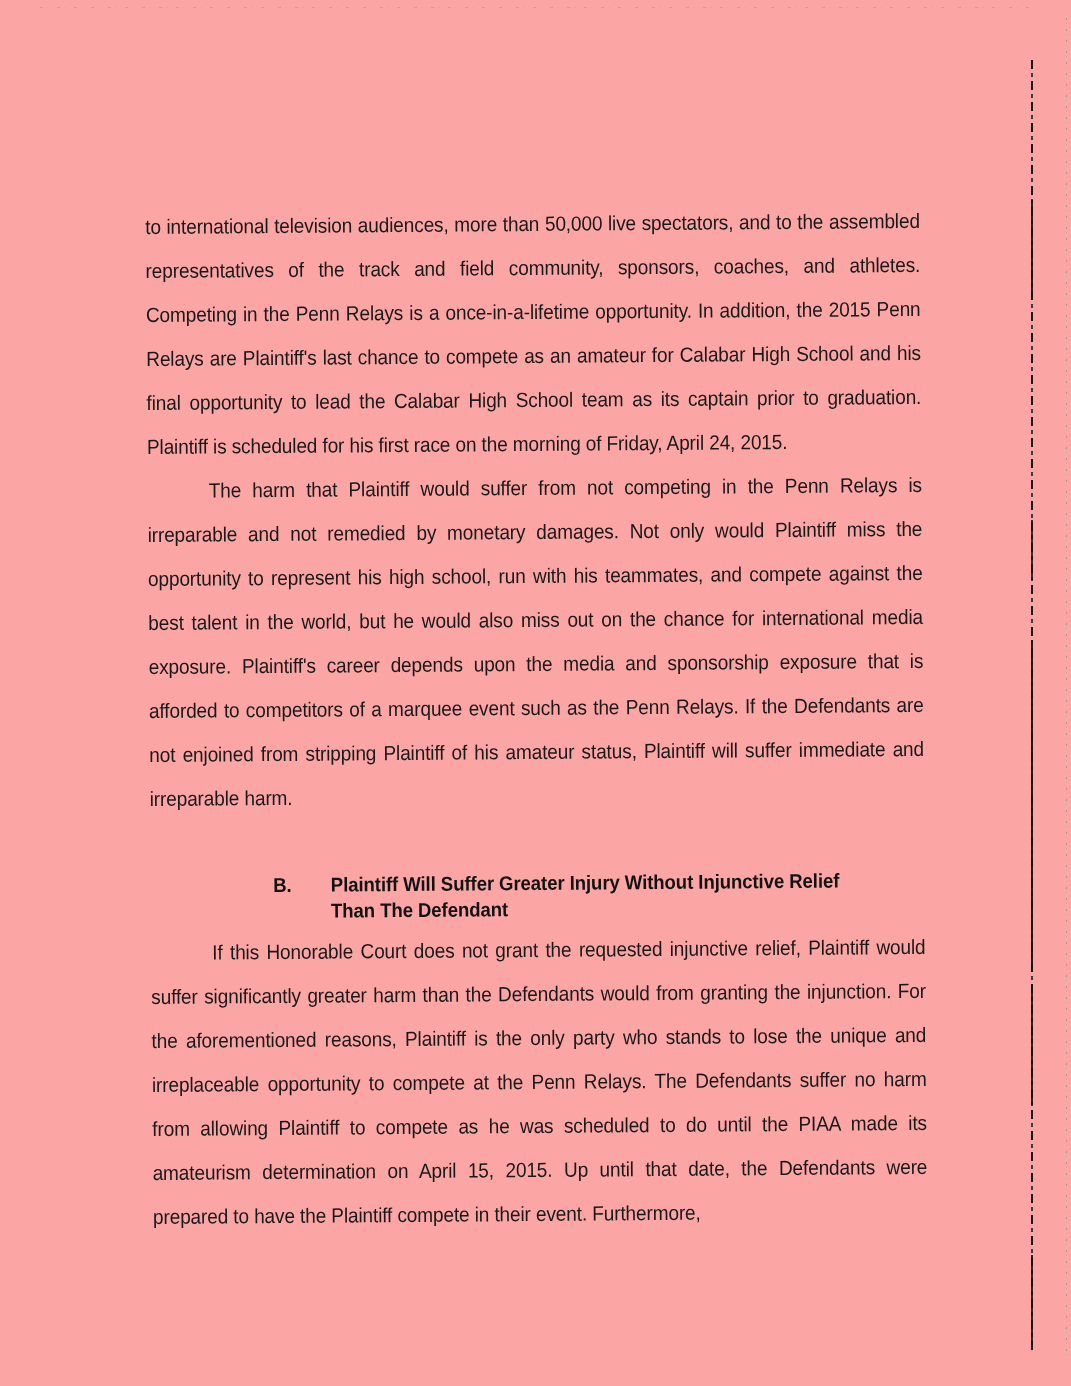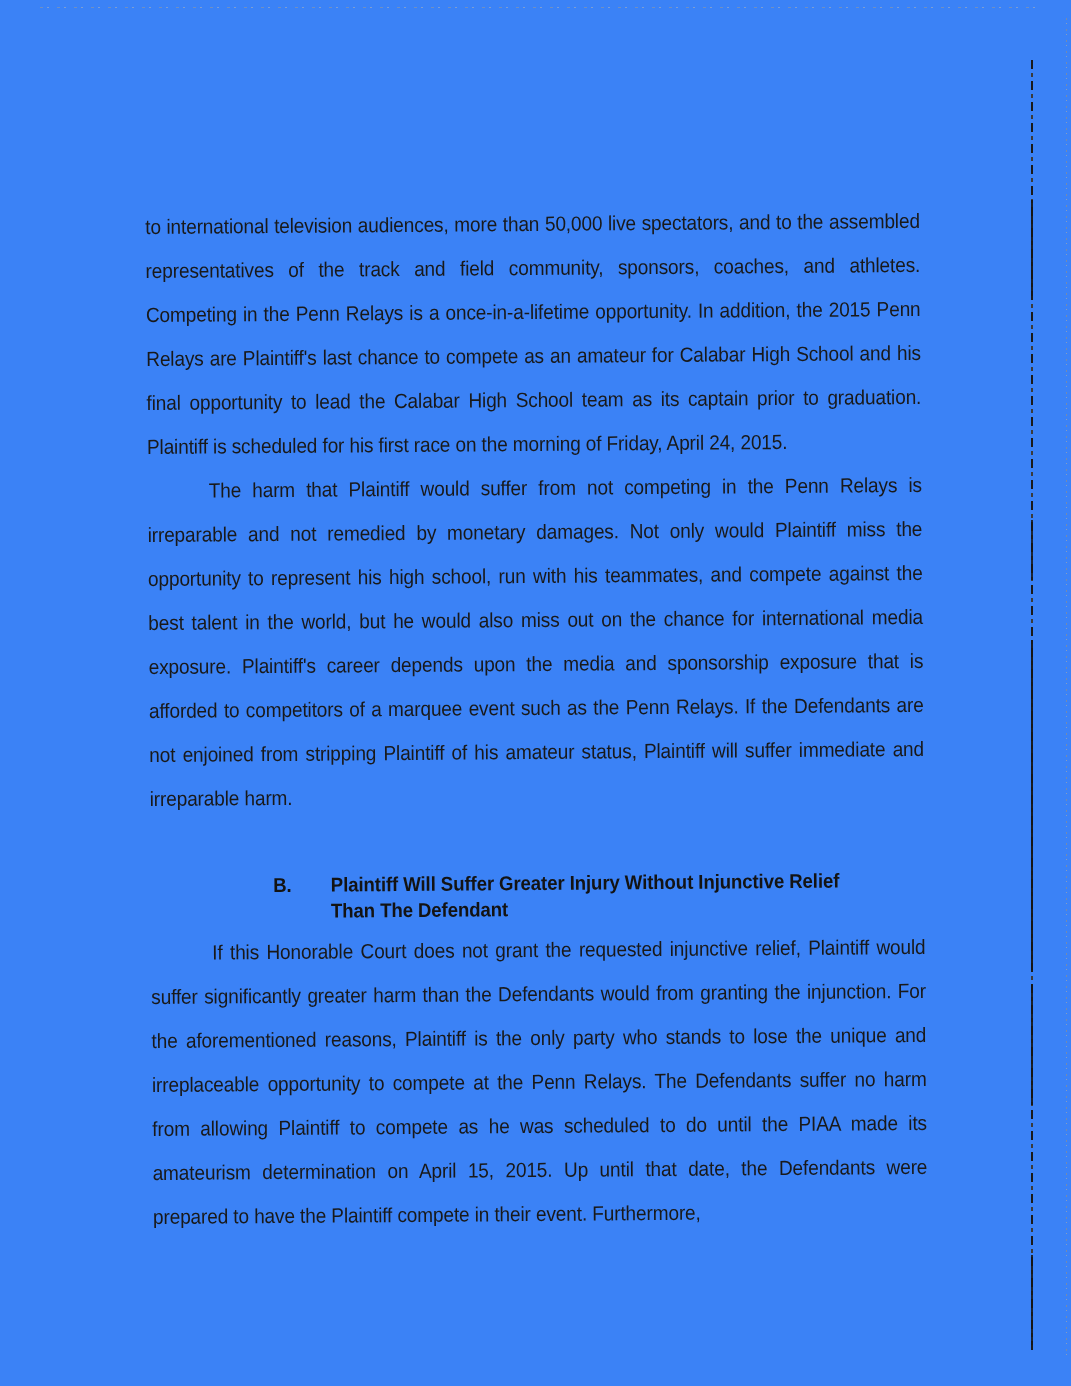--- a/index.html
+++ b/index.html
@@ -5,21 +5,21 @@
   html, body {
     margin: 0;
     padding: 0;
     background: #ffffff;
   }
 
   .page {
     position: relative;
     width: 1071px;
     height: 1386px;
-    background: #3b82f6;
+    background: #fca5a5;
     overflow: hidden;
     font-family: "Liberation Sans", "DejaVu Sans", sans-serif;
     -webkit-font-smoothing: none;
   }
 
   
 
   .artifact-top-rule {
     position: absolute;
     top: 7px;

